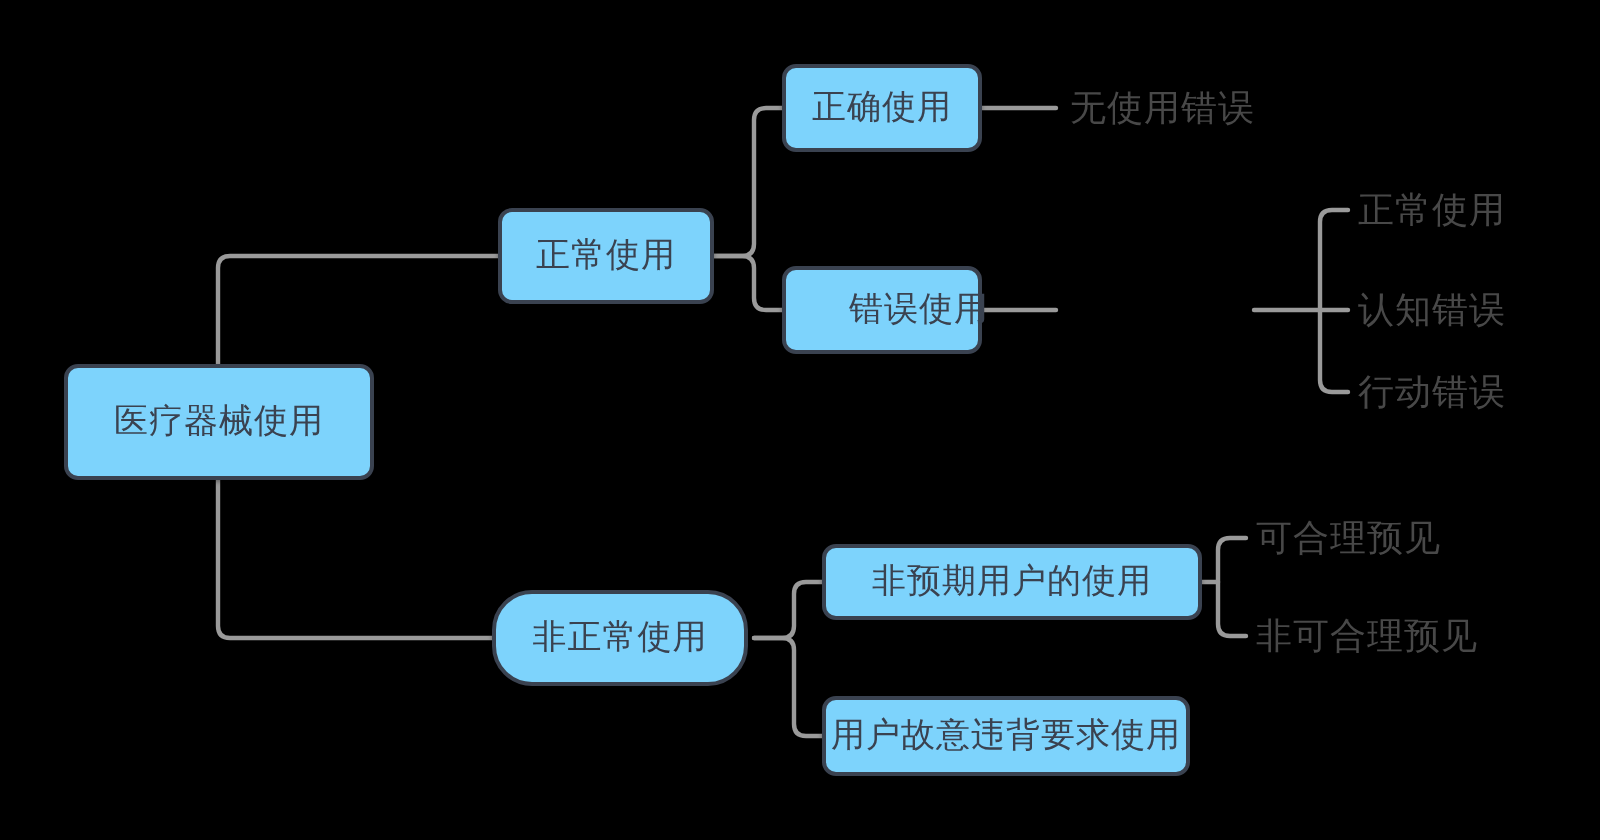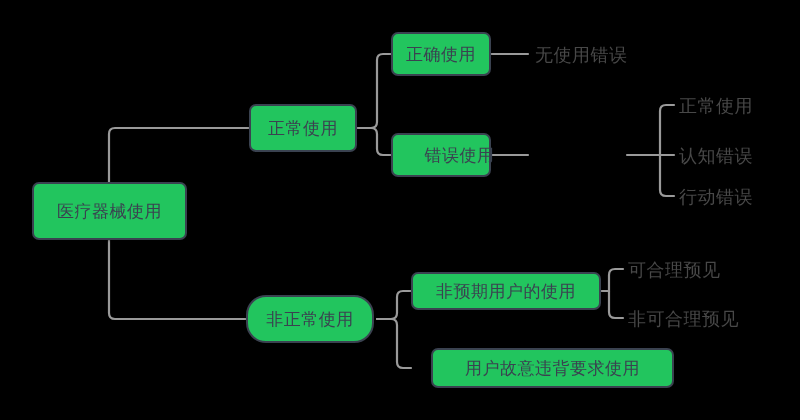--- a/index.html
+++ b/index.html
@@ -23,21 +23,21 @@
     width: 800px;
     height: 420px;
     pointer-events: none;
   }
   .node {
     position: absolute;
     box-sizing: border-box;
     display: flex;
     align-items: center;
     justify-content: center;
-    background: #22c55e;
+    background: #7dd3fc;
     border: 2px solid #3a4250;
     border-radius: 7px;
     color: #3a4250;
     font-size: 17px;
     line-height: 1;
     letter-spacing: 0.5px;
     white-space: nowrap;
     box-shadow: 0 1px 2px rgba(0,0,0,0.35);
   }
   .leaf-label {
@@ -101,21 +101,21 @@
   </div>
 
   <div class="node" style="left:246px; top:295px; width:128px; height:48px;border-radius:20px;">
     <span>非正常使用</span>
   </div>
 
   <div class="node" style="left:411px; top:272px; width:190px; height:38px;">
     <span>非预期用户的使用</span>
   </div>
 
-  <div class="node" style="left:411px; top:348px; width:243px; height:40px;margin-left:20px;">
+  <div class="node" style="left:411px; top:348px; width:184px; height:40px;">
     <span>用户故意违背要求使用</span>
   </div>
 
   <div class="leaf-label" style="left:535px; top:46px;">
     <span>无使用错误</span>
   </div>
 
 
   <div class="leaf-label" style="left:679px; top:97px;">
     <span>正常使用</span>

